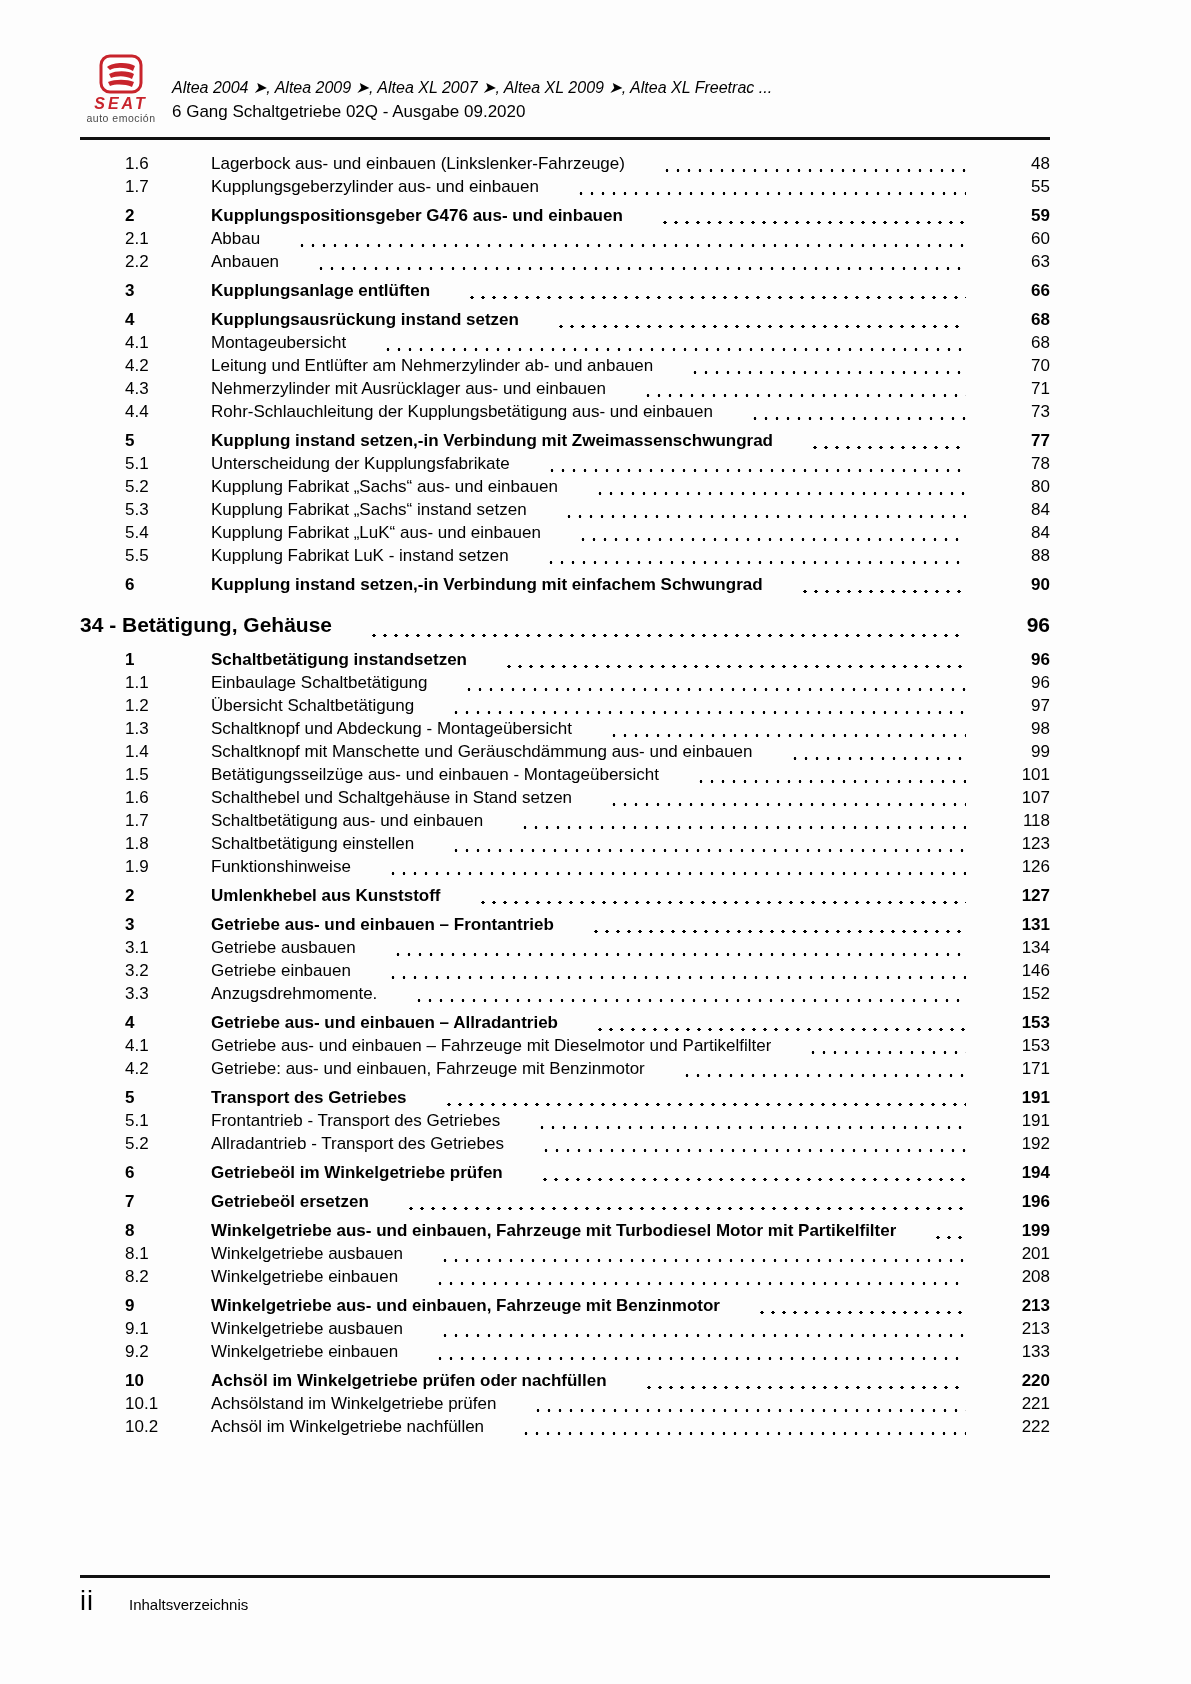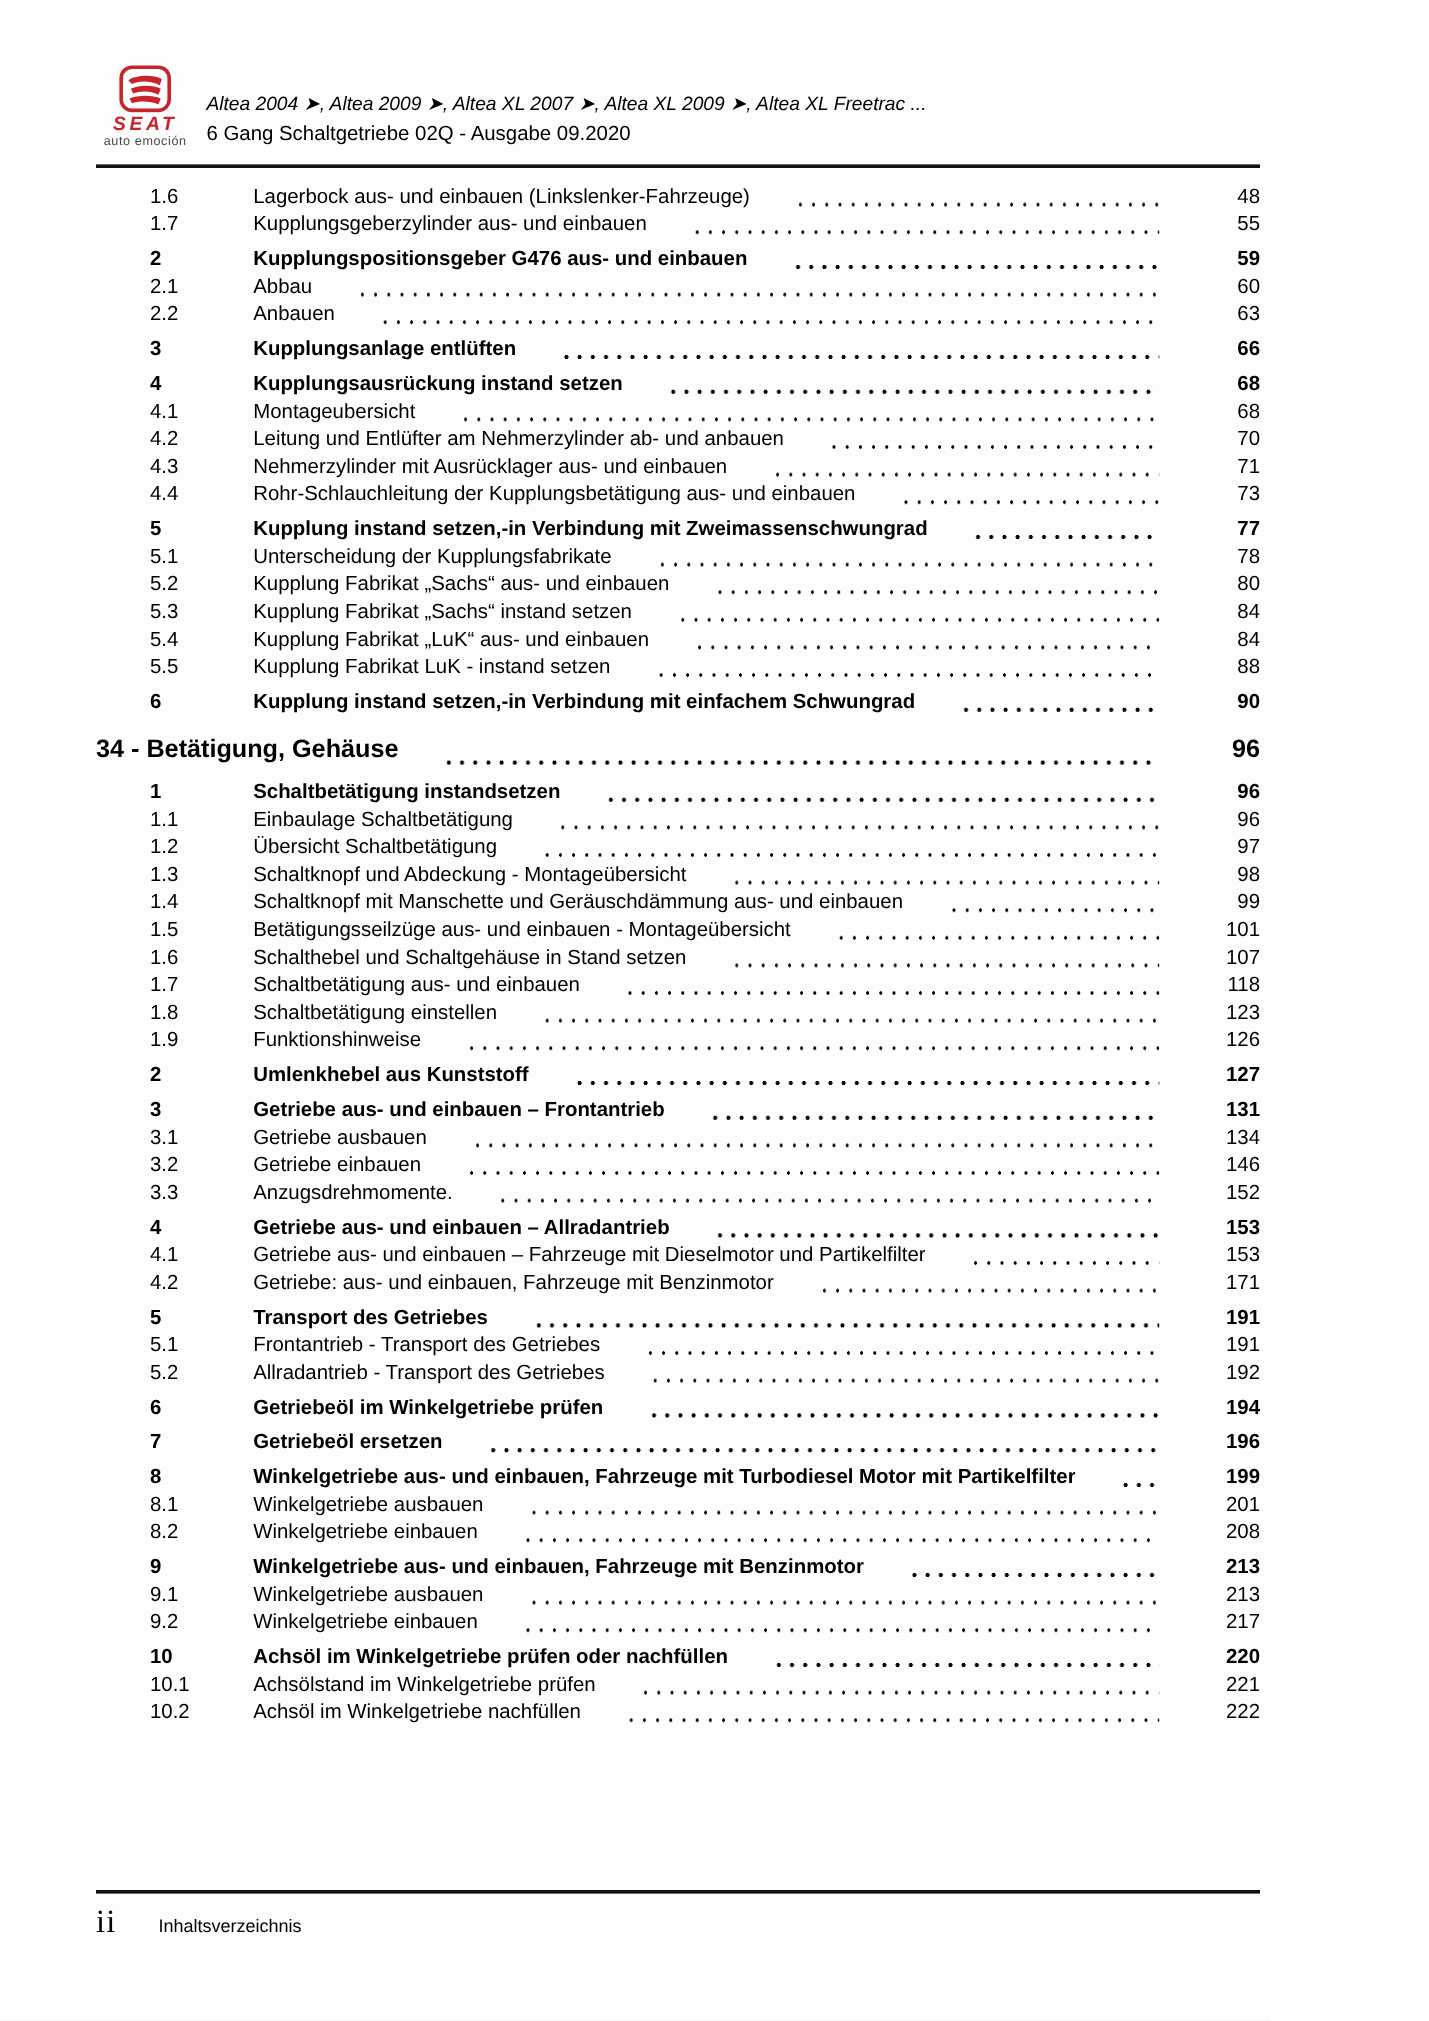--- a/index.html
+++ b/index.html
@@ -35,21 +35,21 @@
   .row .page-num { flex:0 0 48px; text-align:right; }
   .row.section { font-weight:bold; margin-top:6px; }
   .row.section .leader { background-image:radial-gradient(circle at 2px 2.5px, #000 1.5px, transparent 1.8px); }
   .row.chapter { font-weight:bold; font-size:21px; height:30px; margin:15px 0 7px; padding-left:0; }
   .row.chapter .leader { background-image:radial-gradient(circle at 2px 2.5px, #000 1.5px, transparent 1.8px); margin-bottom:5px; }
   .row.chapter .page-num { flex:0 0 52px; }
 
   
   .footer-rule { position:absolute; top:1575px; left:80px; width:970px; height:3px; background:#111; }
   .footer { position:absolute; top:1588px; left:80px; display:flex; align-items:baseline; }
-  .footer-page-label { font-size:27px; line-height:1; letter-spacing:1px;font-family:Liberation Serif, serif; }
+  .footer-page-label { font-size:27px; line-height:1; letter-spacing:1px; }
   .footer-text { font-size:15px; margin-left:35px;text-align:center; }
 </style>
 </head>
 <body>
 
 <div class="page">
 
   <div class="header">
     <div class="logo-block">
       <svg class="logo-mark" viewBox="0 0 44 40" aria-hidden="true">
@@ -348,21 +348,21 @@
       <div class="row sub">
     <span class="num">9.1</span>
     <span class="title">Winkelgetriebe ausbauen</span>
     <span class="leader"></span>
     <span class="page-num">213</span>
   </div>
       <div class="row sub">
     <span class="num">9.2</span>
     <span class="title">Winkelgetriebe einbauen</span>
     <span class="leader"></span>
-    <span class="page-num">217</span>
+    <span class="page-num">133</span>
   </div>
       <div class="row section">
     <span class="num">10</span>
     <span class="title">Achsöl im Winkelgetriebe prüfen oder nachfüllen</span>
     <span class="leader"></span>
     <span class="page-num">220</span>
   </div>
       <div class="row sub">
     <span class="num">10.1</span>
     <span class="title">Achsölstand im Winkelgetriebe prüfen</span>

